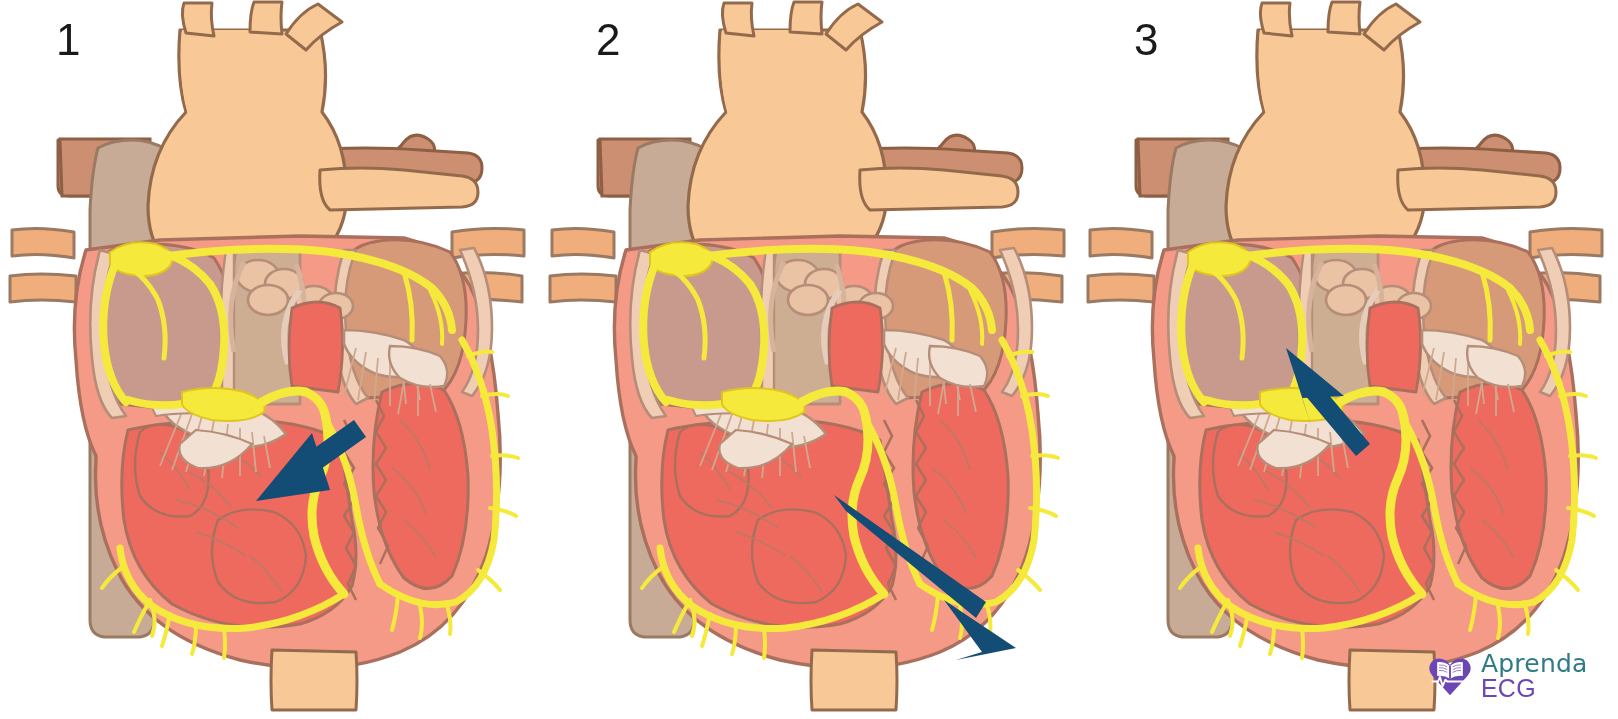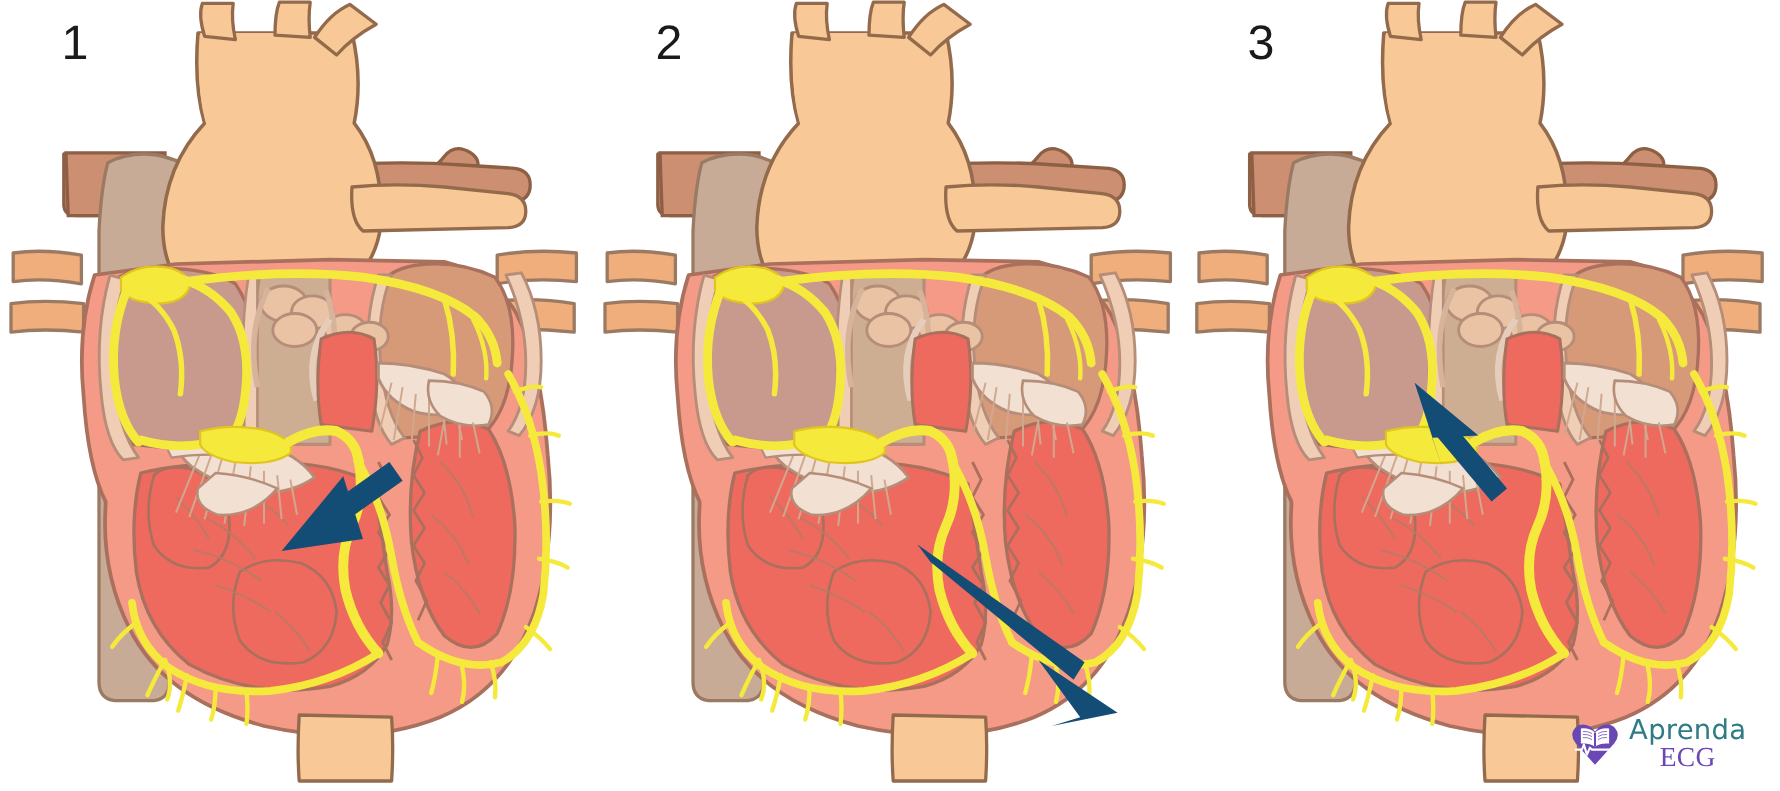--- a/index.html
+++ b/index.html
@@ -82,22 +82,21 @@
   #brand .brand-word-1 {
     font-size: 25px;
     color: #2f7c85;
     letter-spacing: 0.2px;
     font-family: "DejaVu Sans", sans-serif;
   }
   #brand .brand-word-2 {
     font-size: 25px;
     color: #6b46b5;
     letter-spacing: 0.2px;
-    font-family: Liberation Serif, serif;
-    text-align: center;
+    font-family: Liberation Sans, sans-serif;
   }
 </style>
 </head>
 <body>
 
 <div id="stage">
 
   <div class="panel" id="panel-1">
     <div class="panel-number">1</div>
     <svg class="heart-svg" viewBox="0 0 540 719">

